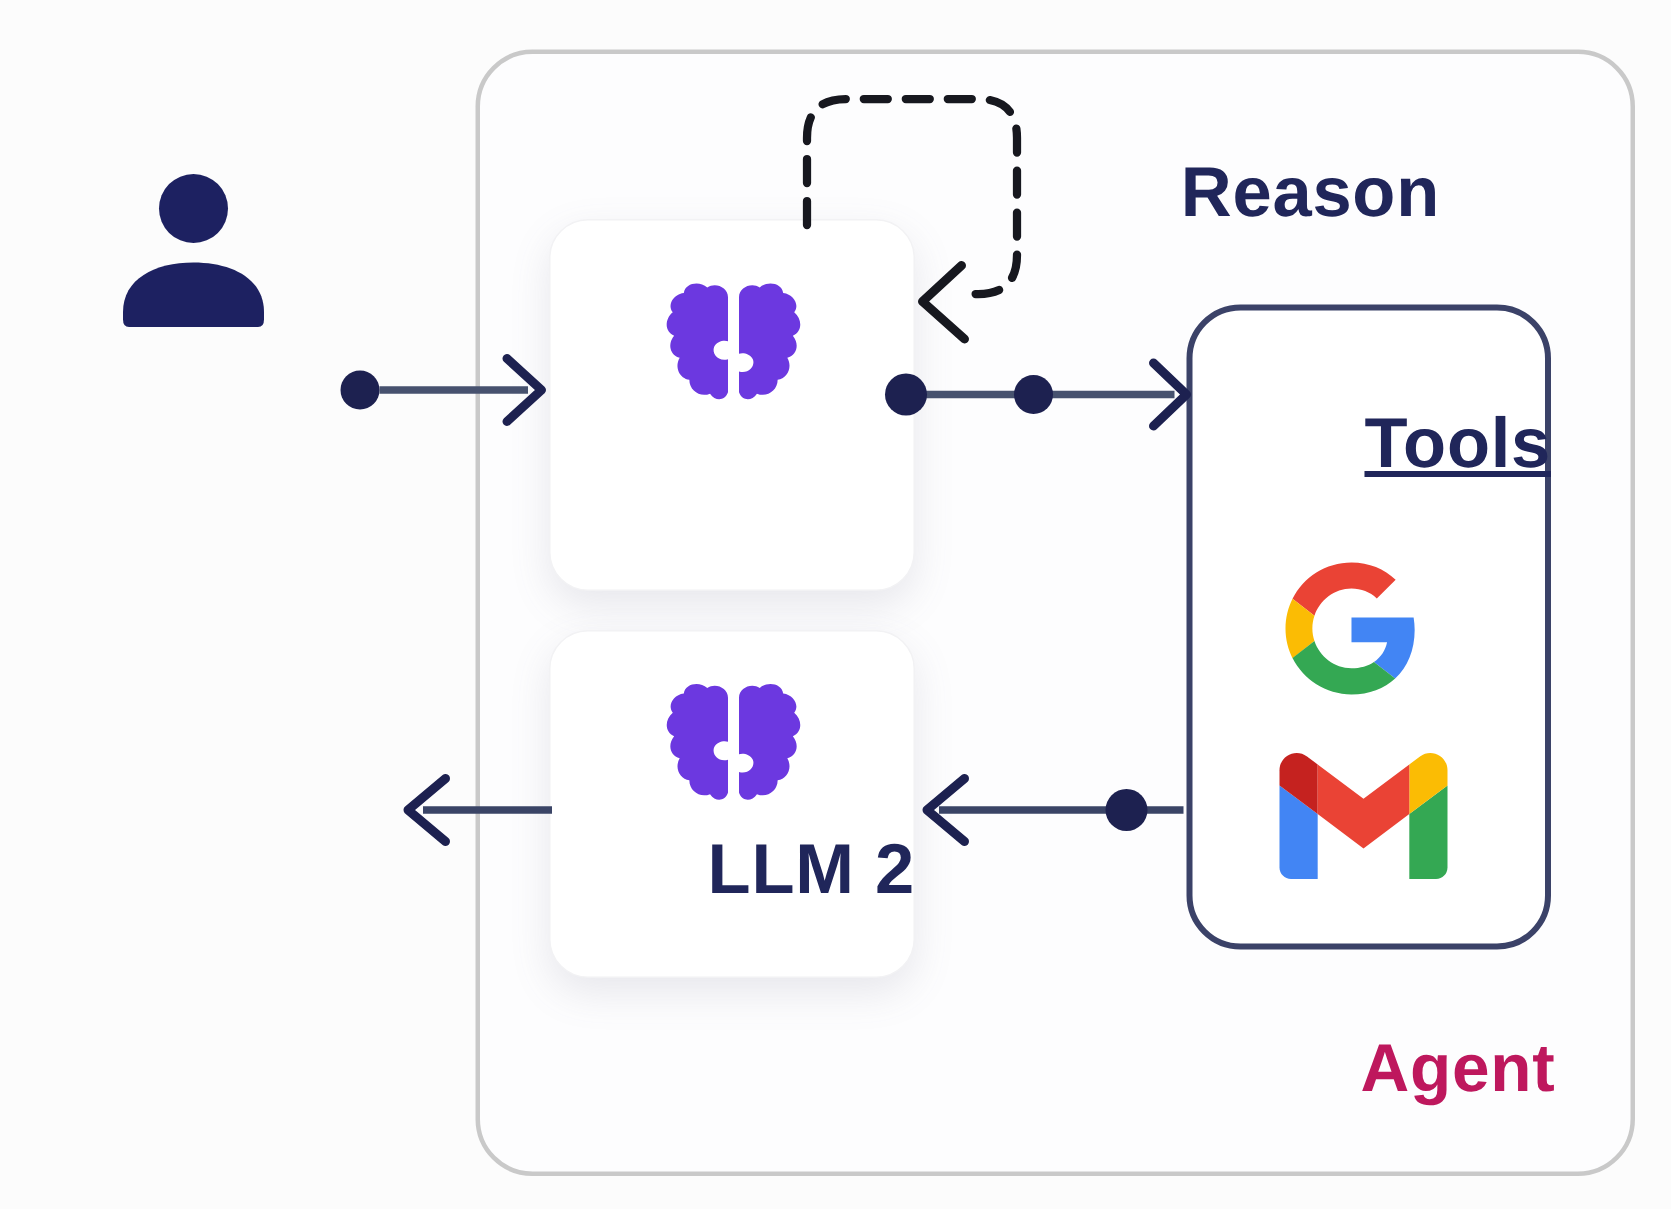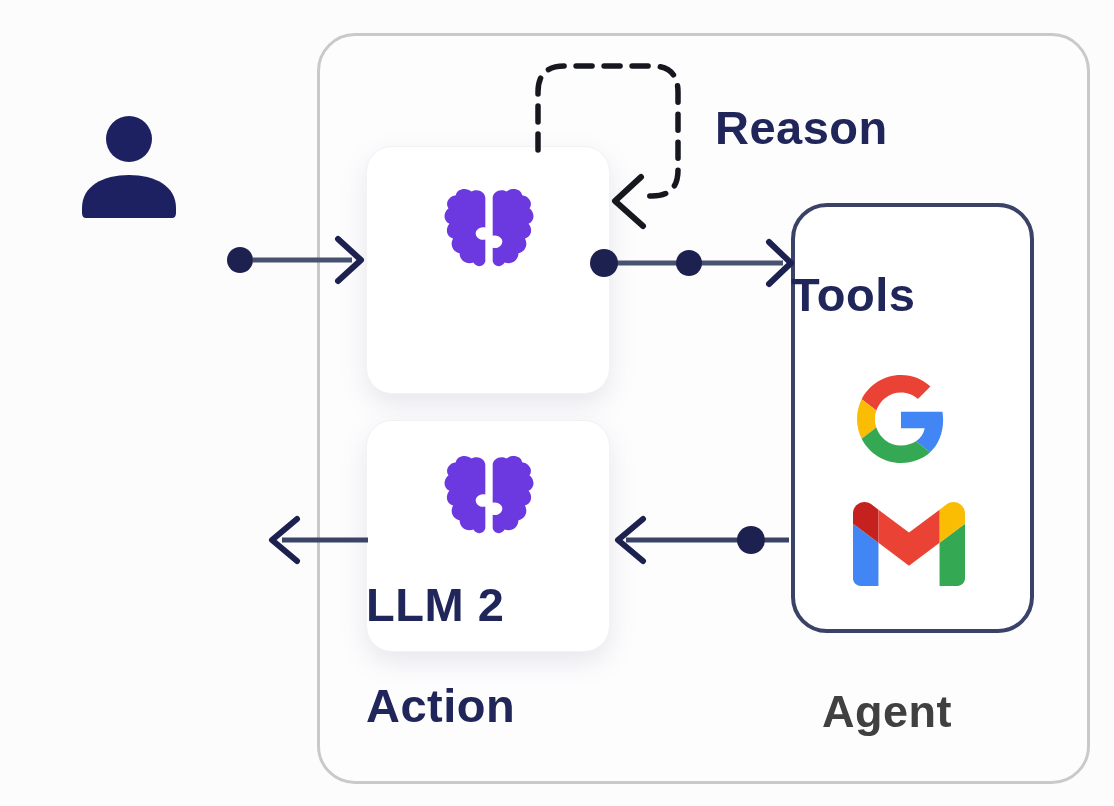--- a/index.html
+++ b/index.html
@@ -23,52 +23,51 @@
   }
   #llm1-card{left:366px;top:146px;height:248px;}
   #llm2-card{left:366px;top:420px;height:232px;}
   .tools-box{
     position:absolute;left:791px;top:203px;width:243px;height:430px;
     box-sizing:border-box;border:4px solid #3b4268;border-radius:36px;
     background:#ffffff;z-index:2;
   }
   
   .lbl{
-    position:absolute;z-index:6;text-align:left;
+    position:absolute;z-index:6;text-align:right;
     font-weight:700;font-size:47px;line-height:56px;color:#20265a;
     letter-spacing:.5px;white-space:nowrap;
   }
   #query-label {left:18px; top:238px;width:200px;}
   #output-label{left:18px; top:512px;width:225px;}
   #reason-label{left:715px;top:100px;width:245px;}
   #llm1-label  {left:366px;top:302px;width:244px;}
-  #llm2-label  {left:366px;top:577px;width:244px;}
-  #tools-label {left:791px;top:267px;width:243px;}
+  #llm2-label  {left:366px;top:551px;width:244px;}
+  #tools-label {left:791px;top:267px;width:243px;text-decoration:underline;}
   #action-label{left:366px;top:678px;width:244px;}
   #agent-label {left:822px;top:684px;width:215px;
-    color:#404040;font-weight:600;font-size:45px;}
+    color:#be185d;font-weight:600;font-size:45px;}
   
   .overlay{position:absolute;left:0;top:0;z-index:5;pointer-events:none;}
 </style>
 </head>
 <body>
 
 <div class="stage">
 
   <div class="agent-box"></div>
 
   <div class="llm-card" id="llm1-card"></div>
   <div class="llm-card" id="llm2-card"></div>
 
   <div class="tools-box"></div>
 
   <div class="lbl" id="reason-label">Reason</div>
   <div class="lbl" id="llm2-label">LLM 2</div>
   <div class="lbl" id="tools-label">Tools</div>
-  <div class="lbl" id="action-label">Action</div>
   <div class="lbl" id="agent-label">Agent</div>
 
   <svg class="overlay" width="1114" height="806" viewBox="0 0 1114 806">
     <defs>
       <symbol id="brain" viewBox="0 0 100 100">
         <g fill="#6c38e0">
           <path d="M46 12 C46 5 37 1 31 5 C25 0 15 2 14 9 C6 10 2 18 6 23
                    C0 28 0 37 7 40 C2 46 4 54 11 56 C7 63 11 71 18 72
                    C18 80 26 85 33 82 C37 88 44 87 46 81
                    L46 57 C39 59 34 53 36 48 C38 44 43 43 46 44 Z"></path>

